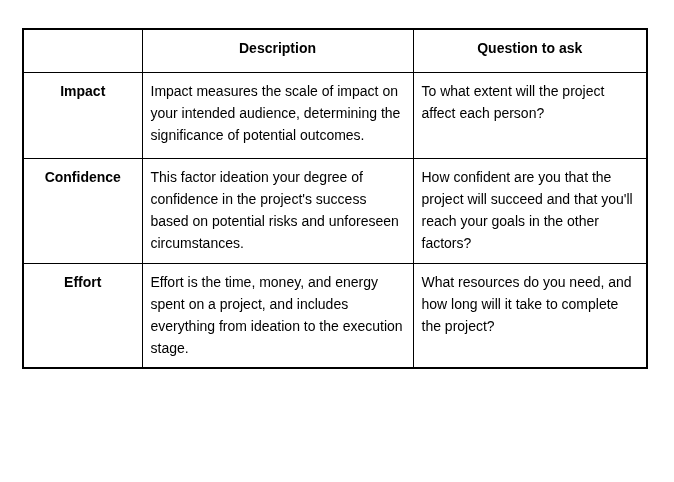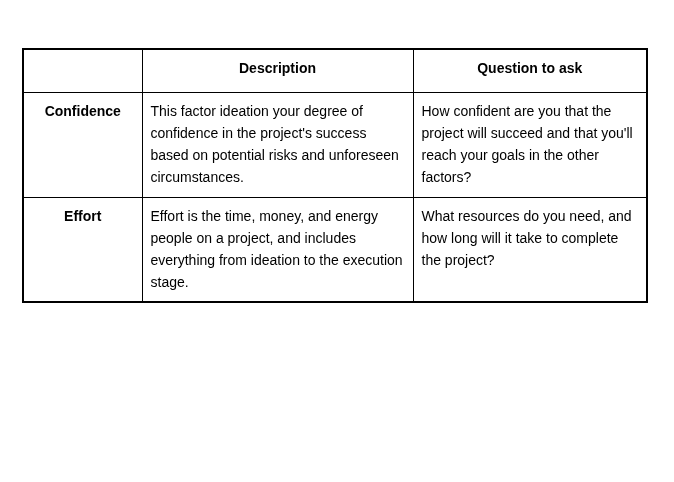--- a/index.html
+++ b/index.html
@@ -20,21 +20,20 @@
   }
   table.rice-table {
     position: absolute;
     left: 22px;
     top: 28px;
     width: 624px;
     border-collapse: collapse;
     table-layout: fixed;
     border: 2px solid #000000;
     background: #ffffff;
-    margin-top: 20px;
   }
   table.rice-table col.col-factor { width: 119px; }
   table.rice-table col.col-desc   { width: 271px; }
   table.rice-table col.col-quest  { width: 234px; }
   table.rice-table th,
   table.rice-table td {
     border: 1px solid #000000;
     vertical-align: top;
     font-size: 14px;
     line-height: 22px;
@@ -70,25 +69,30 @@
       <col class="col-quest">
     </colgroup>
     <thead>
       <tr class="header-row">
         <th></th>
         <th>Description</th>
         <th>Question to ask</th>
       </tr>
     </thead>
     <tbody>
+      <tr class="row-impact">
+        <td class="factor-cell">Impact</td>
+        <td class="description-cell">Impact measures the scale of impact on your intended audience, determining the significance of potential outcomes.</td>
+        <td class="question-cell">To what extent will the project affect each person?</td>
+      </tr>
       <tr class="row-confidence">
         <td class="factor-cell">Confidence</td>
         <td class="description-cell">This factor ideation your degree of confidence in the project's success based on potential risks and unforeseen circumstances.</td>
         <td class="question-cell">How confident are you that the project will succeed and that you'll reach your goals in the other factors?</td>
       </tr>
       <tr class="row-effort">
         <td class="factor-cell">Effort</td>
-        <td class="description-cell">Effort is the time, money, and energy people on a project, and includes everything from ideation to the execution stage.</td>
+        <td class="description-cell">Effort is the time, money, and energy spent on a project, and includes everything from ideation to the execution stage.</td>
         <td class="question-cell">What resources do you need, and how long will it take to complete the project?</td>
       </tr>
     </tbody>
   </table>
 </div>
 
 </body></html>

